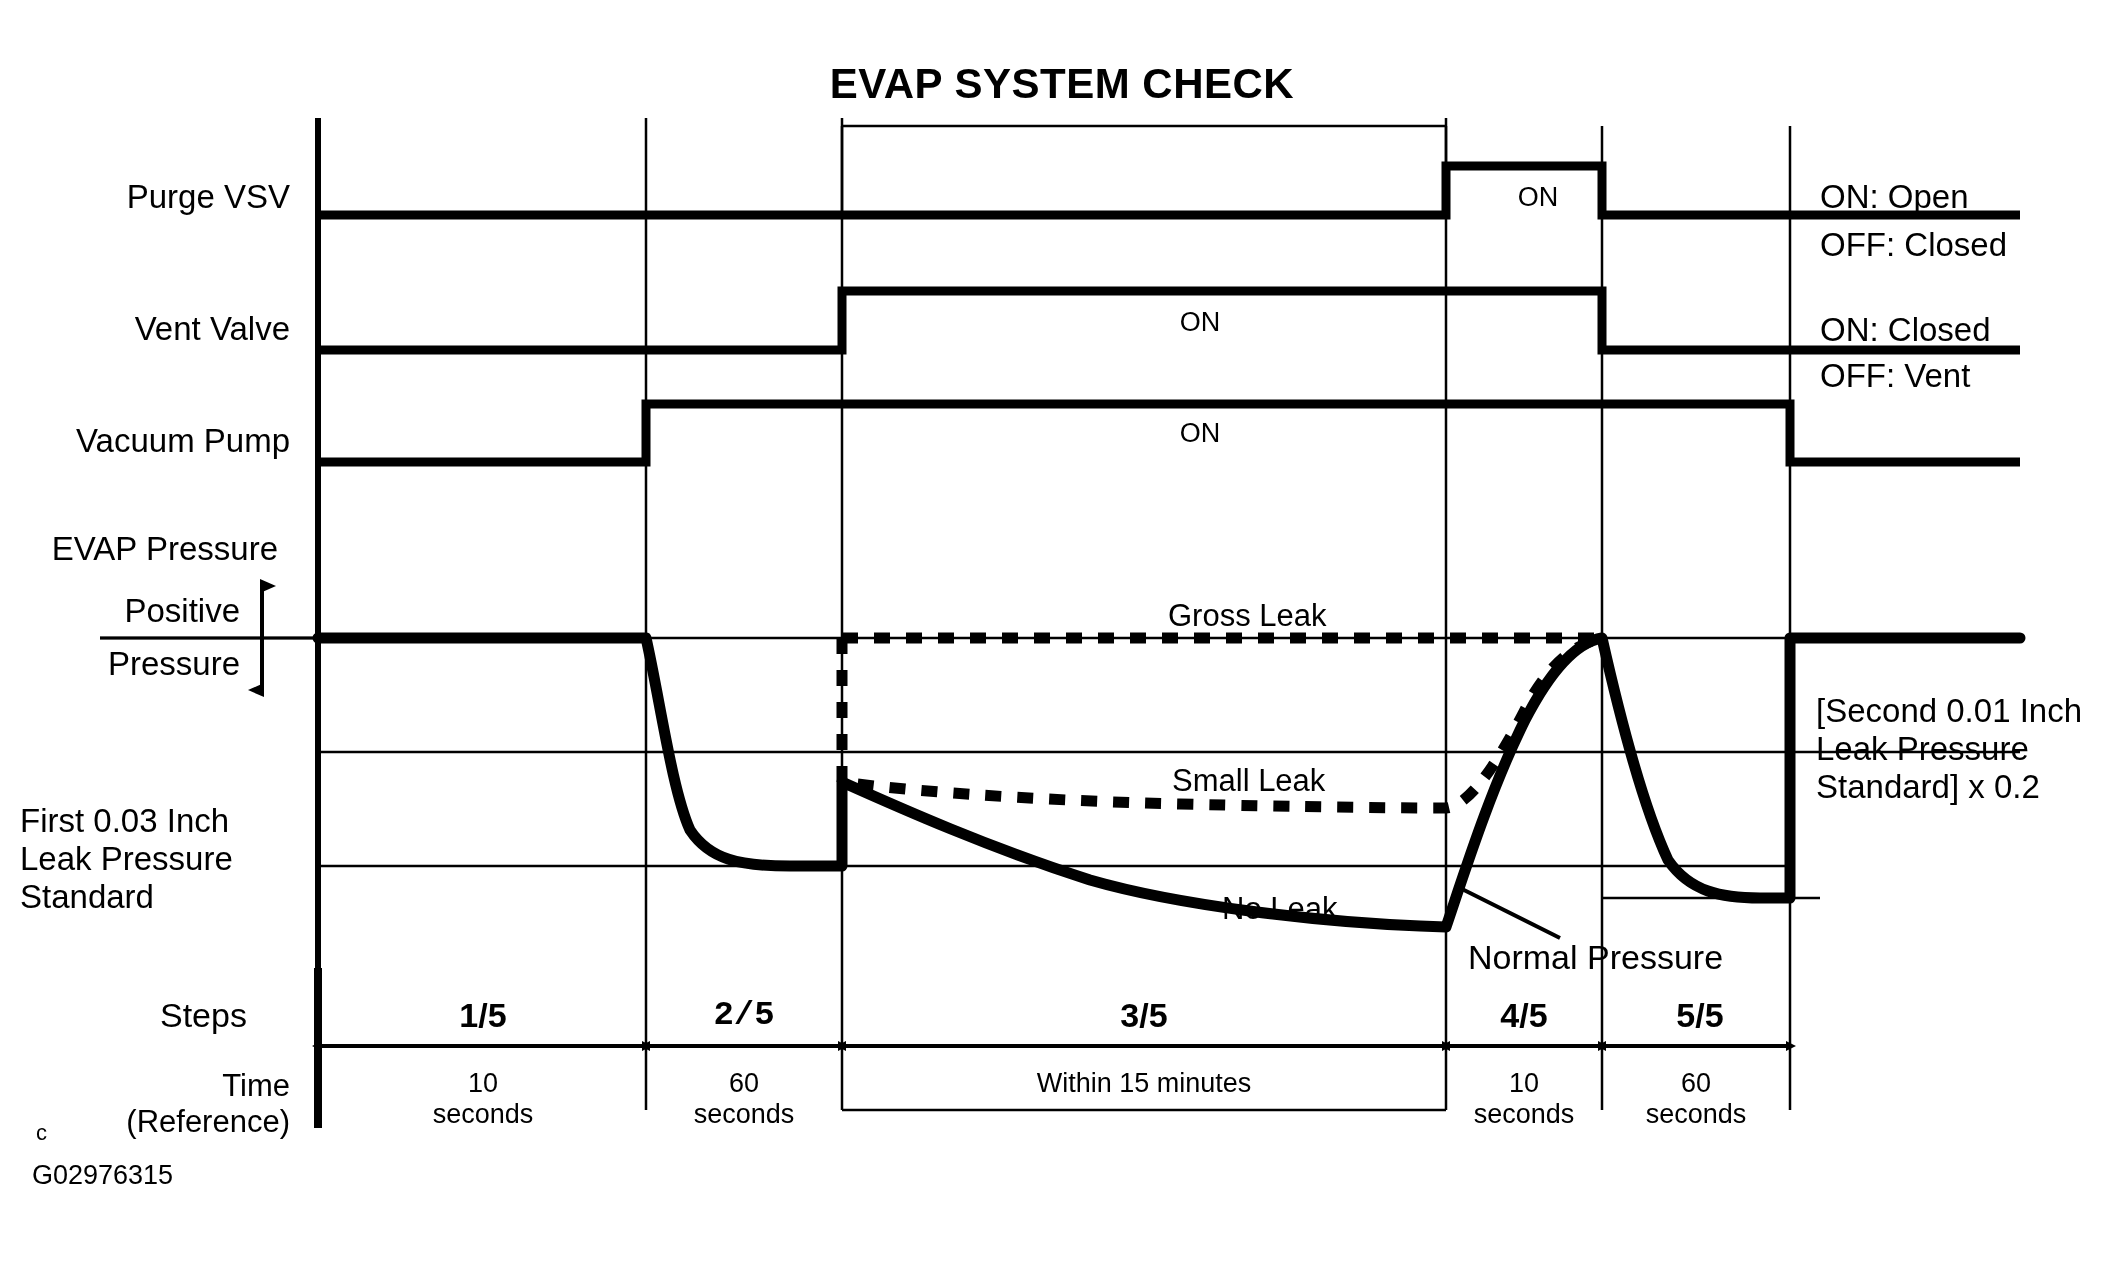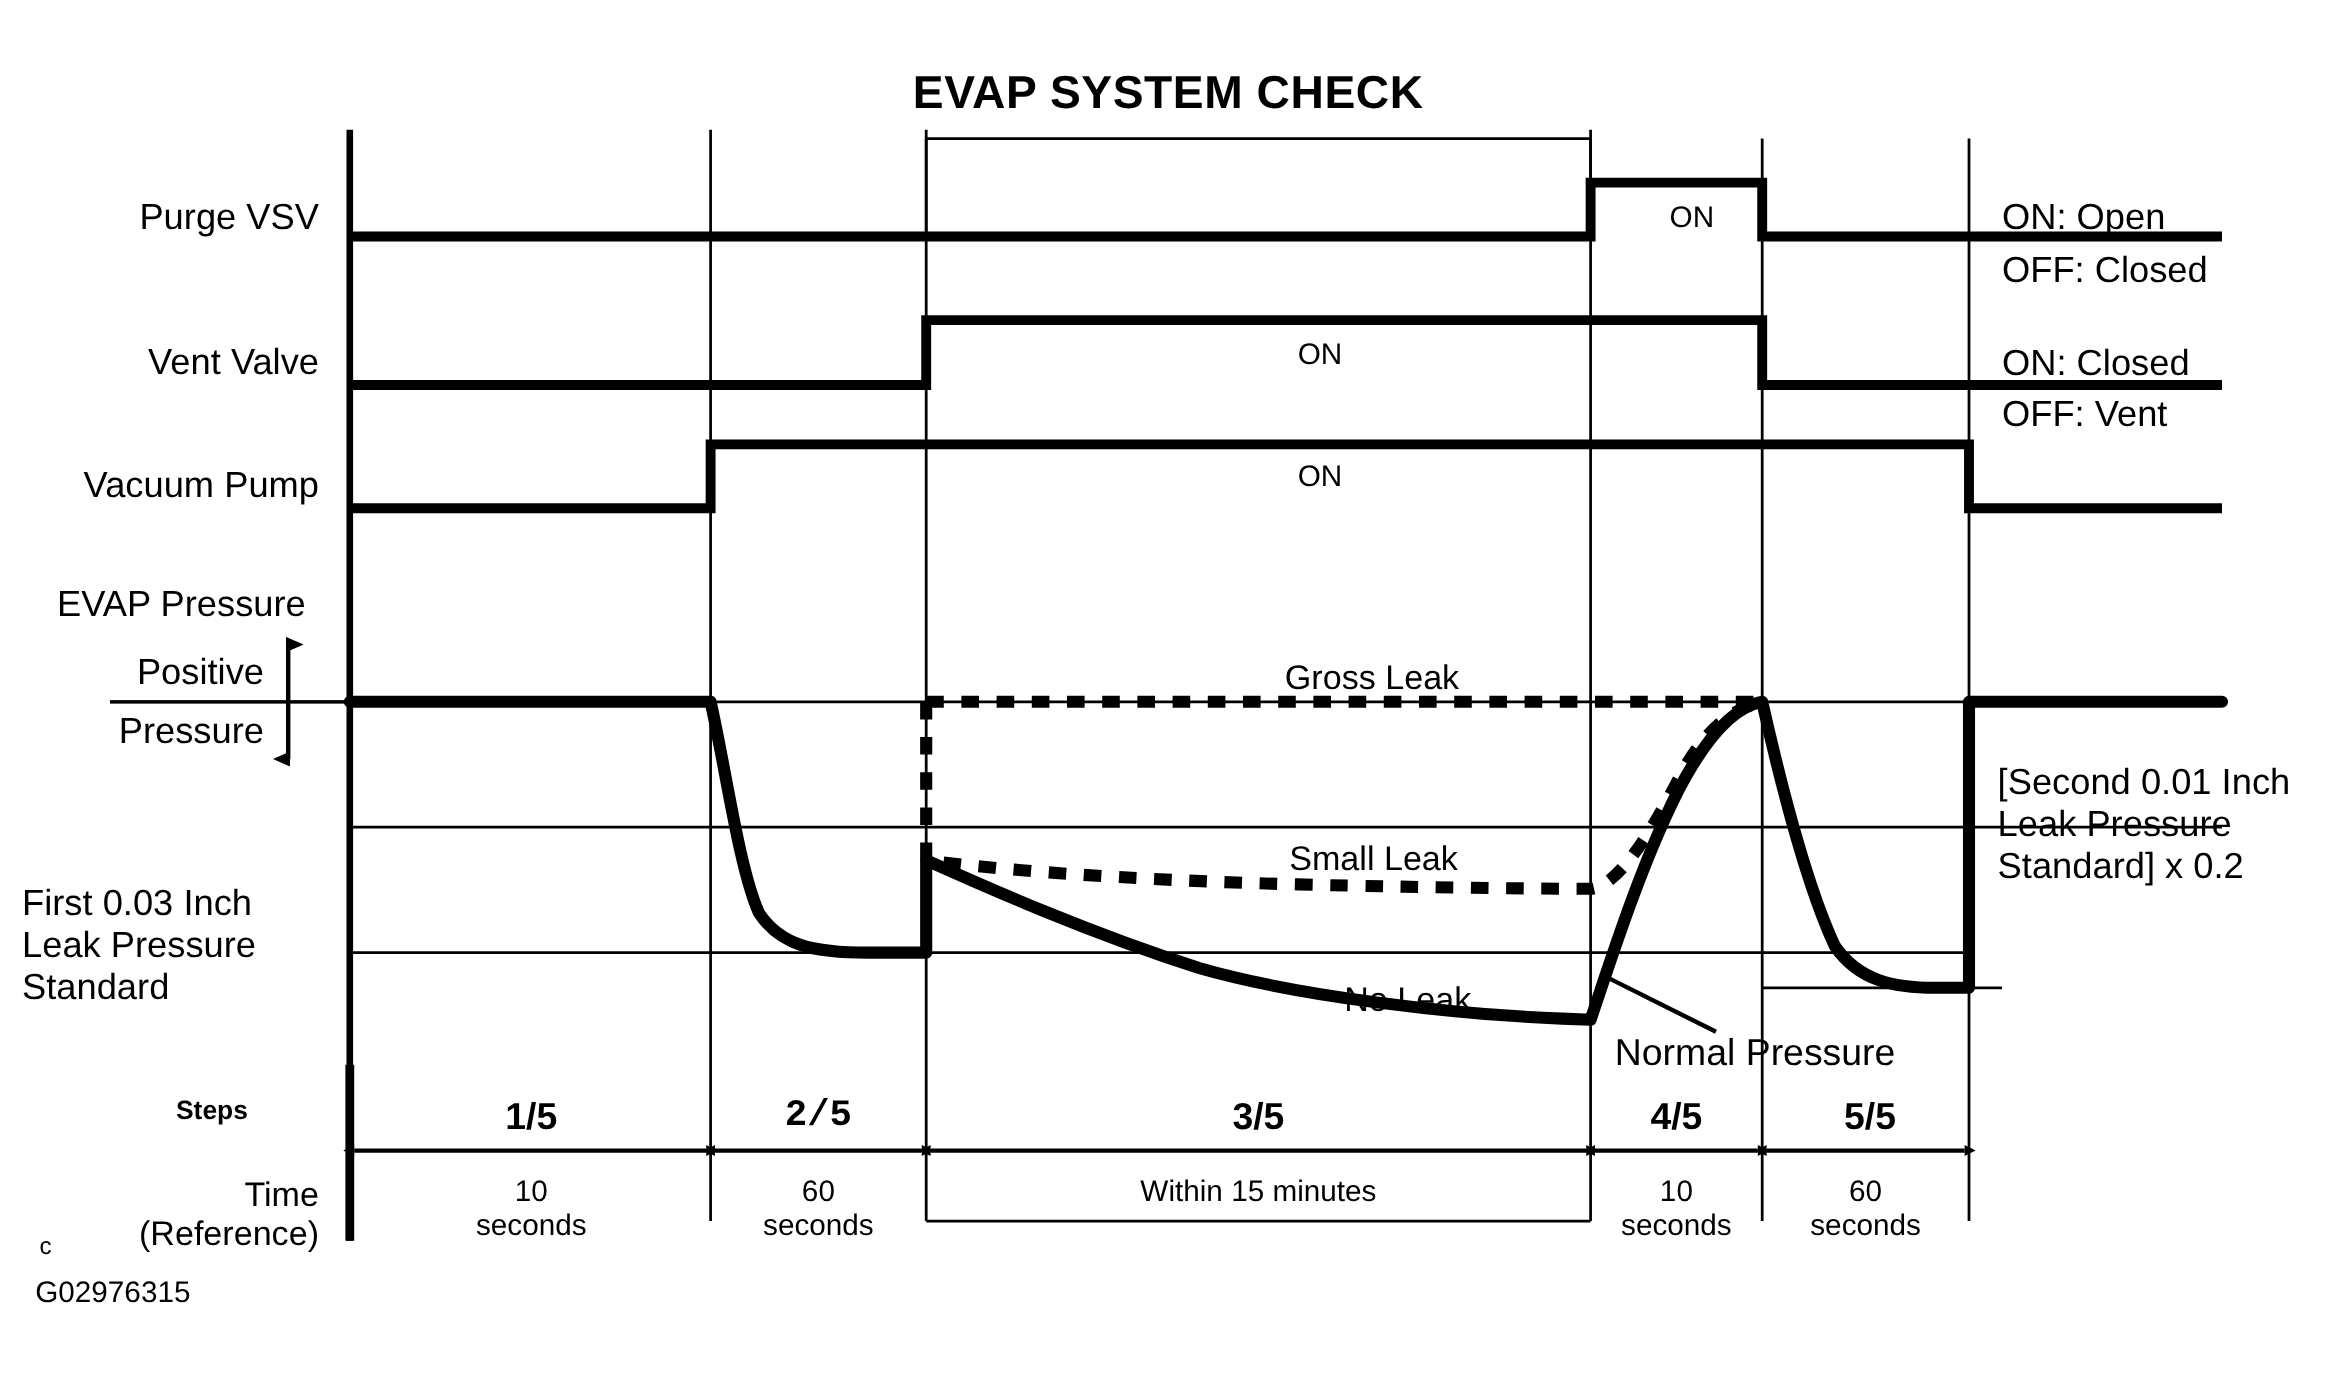--- a/index.html
+++ b/index.html
@@ -5,21 +5,21 @@
   html,body{margin:0;padding:0;background:#ffffff;}
   body{width:2124px;height:1264px;position:relative;overflow:hidden;
        font-family:"Liberation Sans","DejaVu Sans",sans-serif;color:#000;}
   #stage{position:absolute;left:0;top:0;width:2124px;height:1264px;}
   .t{position:absolute;white-space:pre;line-height:1.15;}
   #title{left:0;top:60px;width:2124px;text-align:center;font-size:42px;font-weight:bold;letter-spacing:.5px;}
   .lab-right{font-size:33px;}
   .lab-left{font-size:33px;text-align:right;}
   .sig-on{font-size:27px;}
   .curve-lab{font-size:31px;}
-  .step-head{font-size:24px;font-weight:bold;}
+  .step-head{font-size:34px;font-weight:normal;}
   .step-num{font-size:34px;font-weight:bold;text-align:center;}
   .time-val{font-size:27px;text-align:center;}
   .time-head{font-size:31px;text-align:right;}
   .refcode{font-size:27px;}
   .cmark{font-size:22px;}
   svg{position:absolute;left:0;top:0;}
 </style>
 </head>
 <body>
 

